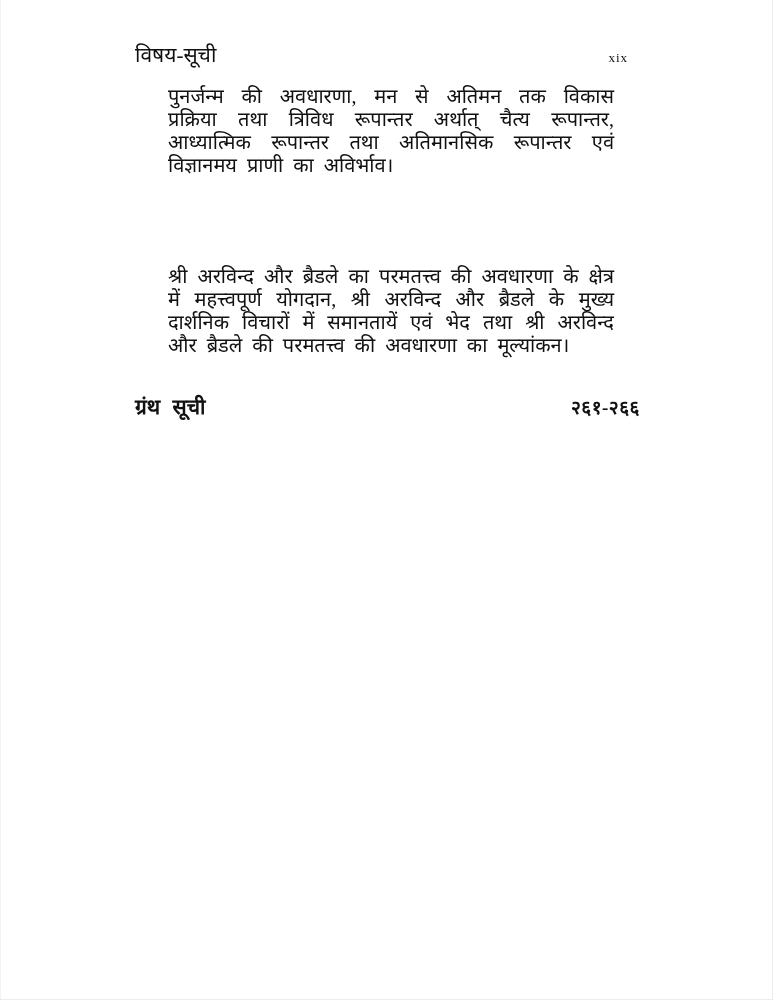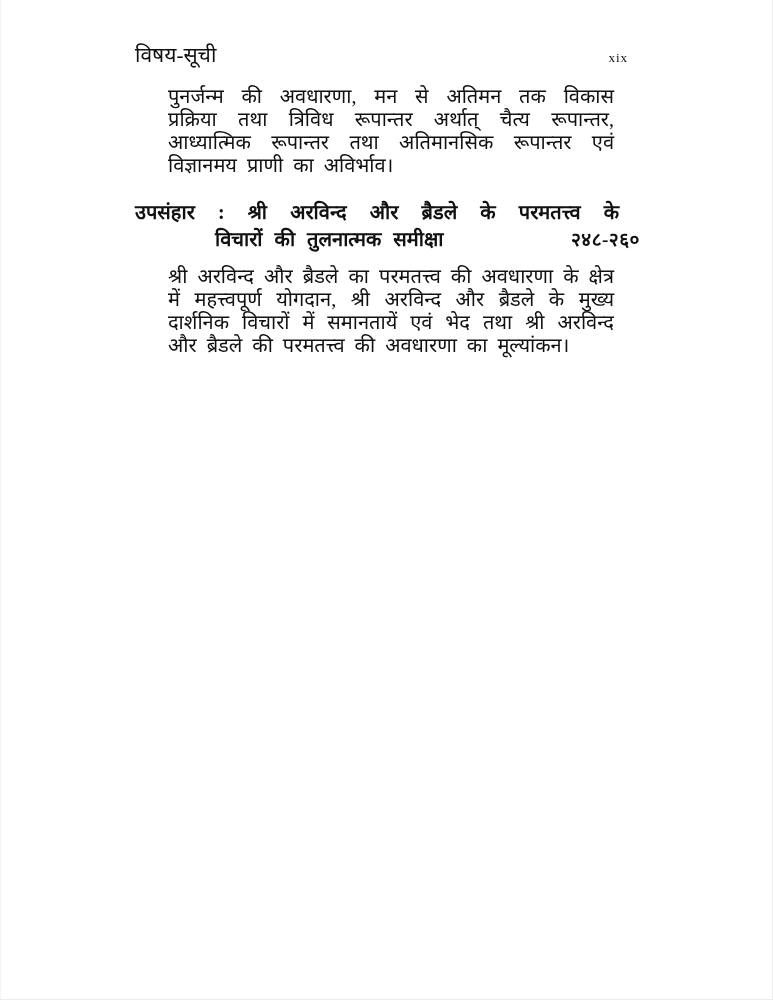--- a/index.html
+++ b/index.html
@@ -100,24 +100,21 @@
 
 <div class="page">
 
   <div class="running-header">
     <span class="header-title">विषय-सूची</span>
     <span class="folio">xix</span>
   </div>
 
   <div class="para para-1">पुनर्जन्म की अवधारणा, मन से अतिमन तक विकास प्रक्रिया तथा त्रिविध रूपान्तर अर्थात् चैत्य रूपान्तर, आध्यात्मिक रूपान्तर तथा अतिमानसिक रूपान्तर एवं विज्ञानमय प्राणी का अविर्भाव।</div>
 
-  <div class="entry-heading entry-heading-main">
-    <span class="heading-line-1">उपसंहार : श्री अरविन्द और ब्रैडले के परमतत्त्व के</span>
-    <span class="heading-line-2">
-      <span>विचारों की तुलनात्मक समीक्षा</span>
-      <span class="page-range">२४८-२६०</span>
-    </span>
-  </div>
 
   <div class="para para-2">श्री अरविन्द और ब्रैडले का परमतत्त्व की अवधारणा के क्षेत्र में महत्त्वपूर्ण योगदान, श्री अरविन्द और ब्रैडले के मुख्य दार्शनिक विचारों में समानतायें एवं भेद तथा श्री अरविन्द और ब्रैडले की परमतत्त्व की अवधारणा का मूल्यांकन।</div>
 
+  <div class="entry-bibliography">
+    <span>ग्रंथ सूची</span>
+    <span class="page-range">२६१-२६६</span>
+  </div>
 
 </div>
 
 </body></html>

